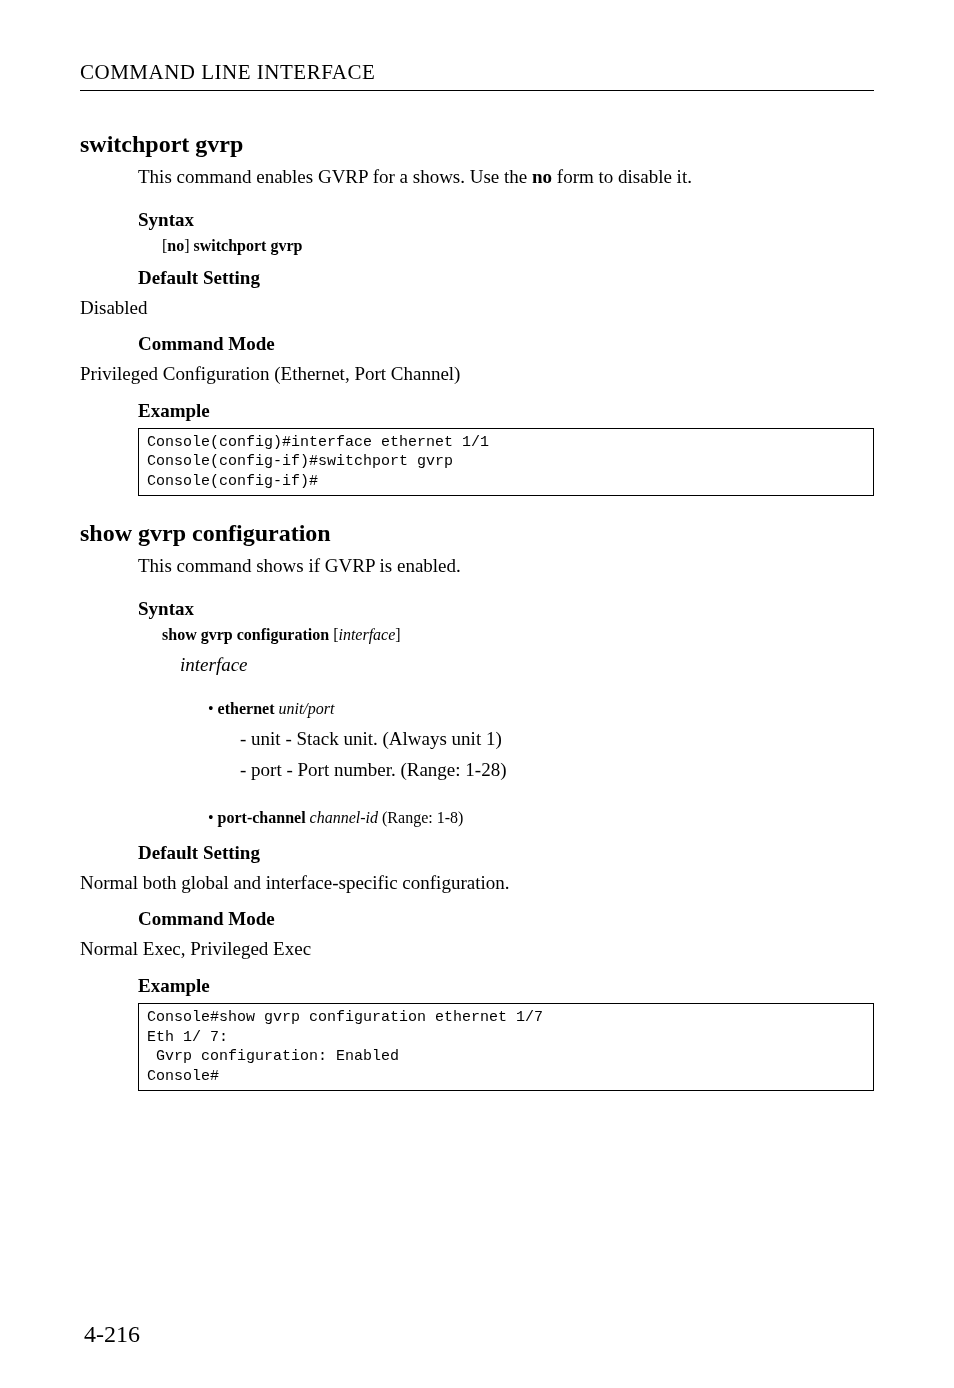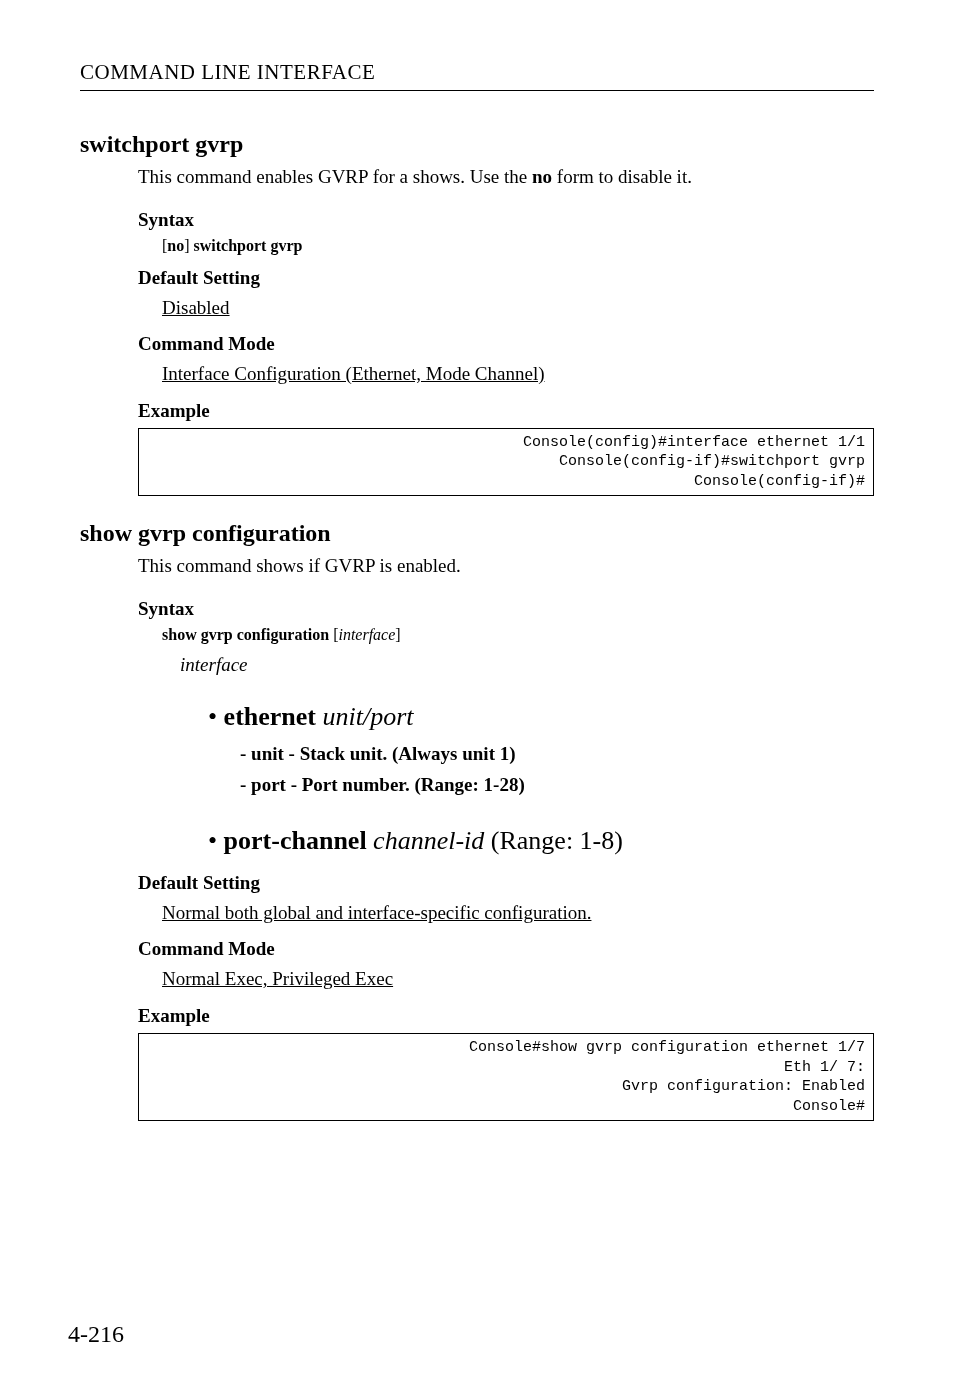--- a/index.html
+++ b/index.html
@@ -45,62 +45,58 @@
       margin-bottom: 6px;
       margin-top: 12px;
     }
     .syntax-line {
       font-size: 16px;
       margin-left: 82px;
       margin-bottom: 10px;
     }
     .indent1 {
       font-size: 19px;
-      margin-left: 82px;
       margin-bottom: 10px;
       line-height: 1.4;
-      text-decoration: underline;
     }
     .interface-label {
       font-style: italic;
       font-size: 19px;
       margin-left: 100px;
       margin-bottom: 8px;
     }
     .bullet-item {
-      font-size: 26px;
+      font-size: 16px;
       margin-left: 128px;
       margin-bottom: 4px;
       line-height: 1.5;
       margin-top: 21px;
     }
     .dash-item {
       font-size: 19px;
       margin-left: 160px;
       margin-bottom: 3px;
       line-height: 1.5;
-      font-weight: bold;
     }
     .code-box {
       border: 1px solid #000;
       font-family: 'Courier New', monospace;
       font-size: 15px;
       padding: 4px 8px;
       margin-left: 58px;
       margin-right: 0px;
       margin-bottom: 20px;
       margin-top: 4px;
       white-space: pre;
       line-height: 1.3;
-      text-align: right;
     }
     .page-num {
       position: absolute;
       bottom: 40px;
-      left: 68px;
+      left: 84px;
       font-size: 24px;
     }
     .bold {
       font-weight: bold;
     }
     .italic {
       font-style: italic;
     }
     .section-gap {
       margin-top: 24px;
@@ -119,21 +115,21 @@
 
 <div class="section-heading">Syntax</div>
 <div class="syntax-line">
   <span>[</span><span class="bold">no</span><span>] </span><span class="bold">switchport gvrp</span>
 </div>
 
 <div class="section-heading">Default Setting</div>
 <div class="indent1">Disabled</div>
 
 <div class="section-heading">Command Mode</div>
-<div class="indent1">Interface Configuration (Ethernet, Mode Channel)</div>
+<div class="indent1">Privileged Configuration (Ethernet, Port Channel)</div>
 
 <div class="section-heading">Example</div>
 <div class="code-box">Console(config)#interface ethernet 1/1
 Console(config-if)#switchport gvrp
 Console(config-if)#</div>
 
 <div class="cmd-title section-gap">show gvrp configuration</div>
 <div class="desc">This command shows if GVRP is enabled.</div>
 
 <div class="section-heading">Syntax</div>

